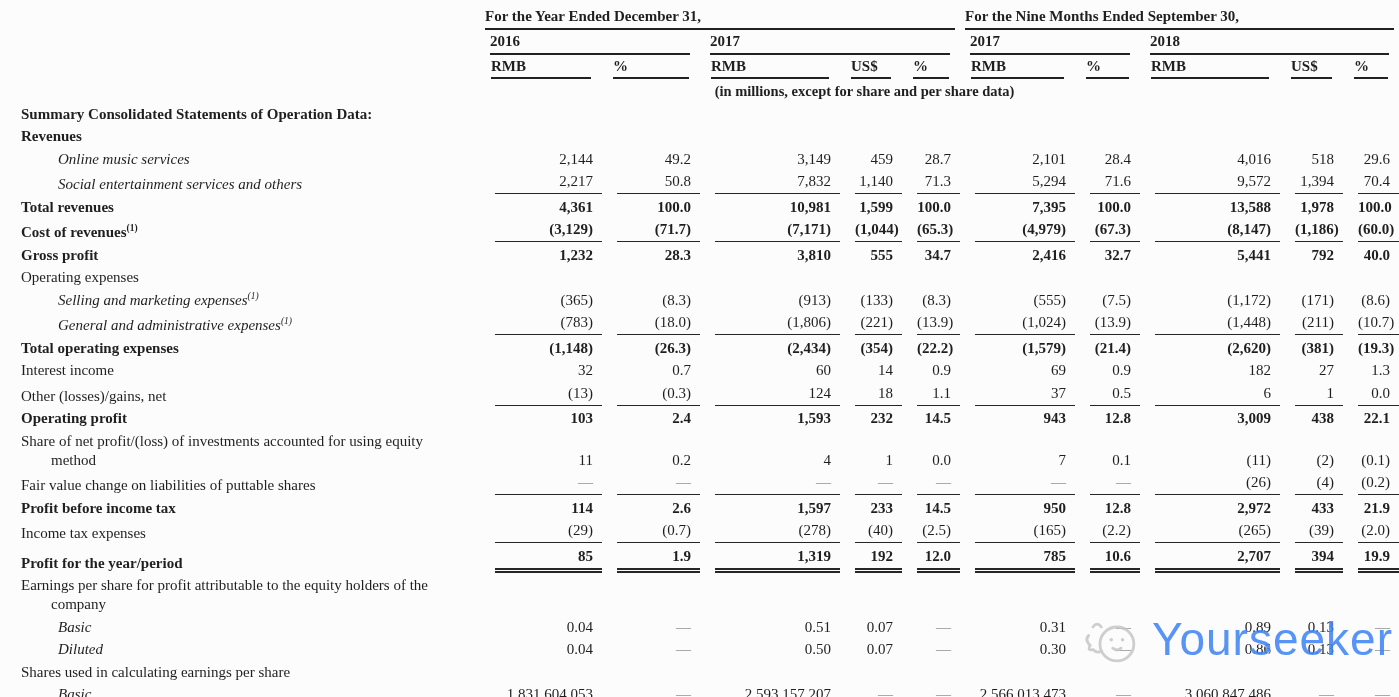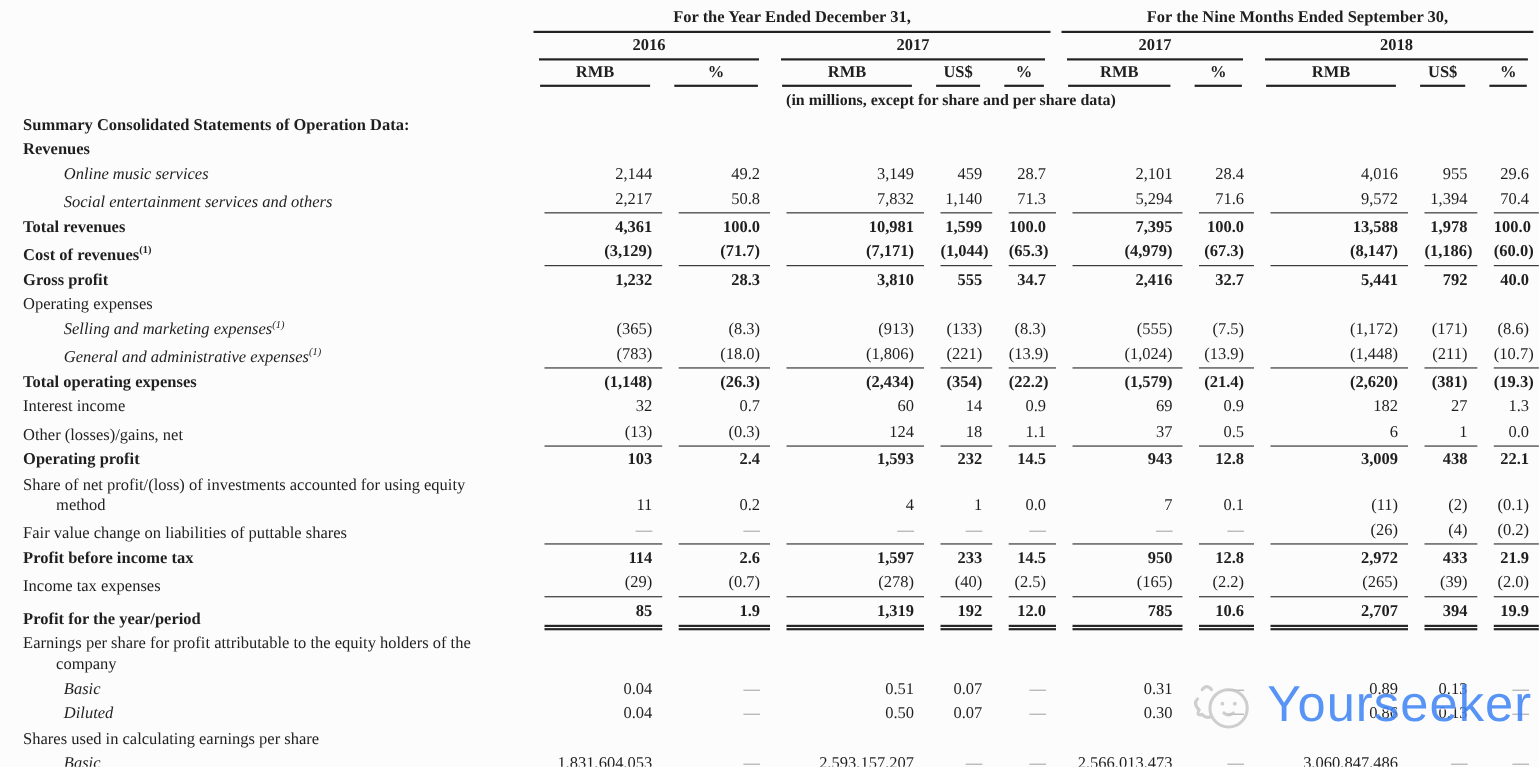--- a/index.html
+++ b/index.html
@@ -30,21 +30,21 @@
   col.c-pct-c { width: 65px;  }
   col.c-rmb-d { width: 140px; }
   col.c-usd-d { width: 63px;  }
   col.c-pct-d { width: 56px;  }
 
   thead th {
     font-weight: bold;
     font-size: 15px;
     padding: 1px 0;
     vertical-align: bottom;
-    text-align: center;
+    text-align: left;
   }
   .hl {
     border-bottom: 2px solid #222;
     padding-bottom: 2px;
   }
   .h1 .hl { margin: 0 5px; }
   .h2 .hl { margin: 0 10px; }
   .h3 .hl { margin: 0 11px; }
   .units-row td {
     text-align: center;
@@ -270,21 +270,21 @@
           <td class="val">
             <div class="v">2,101</div>
           </td>
           <td class="val">
             <div class="v">28.4</div>
           </td>
           <td class="val">
             <div class="v">4,016</div>
           </td>
           <td class="val">
-            <div class="v">955</div>
+            <div class="v">518</div>
           </td>
           <td class="val">
             <div class="v">29.6</div>
           </td>
         </tr>
         <tr class="ind1 rule">
           <td class="lbl">
             <div>Social entertainment services and others</div>
           </td>
           <td class="val">

